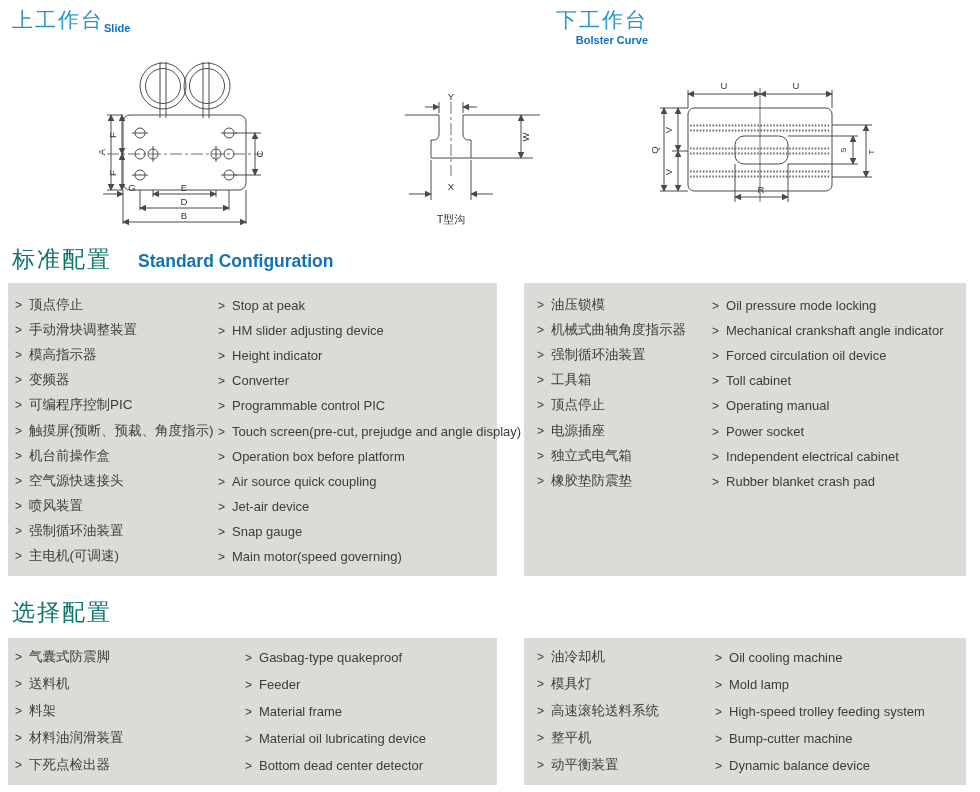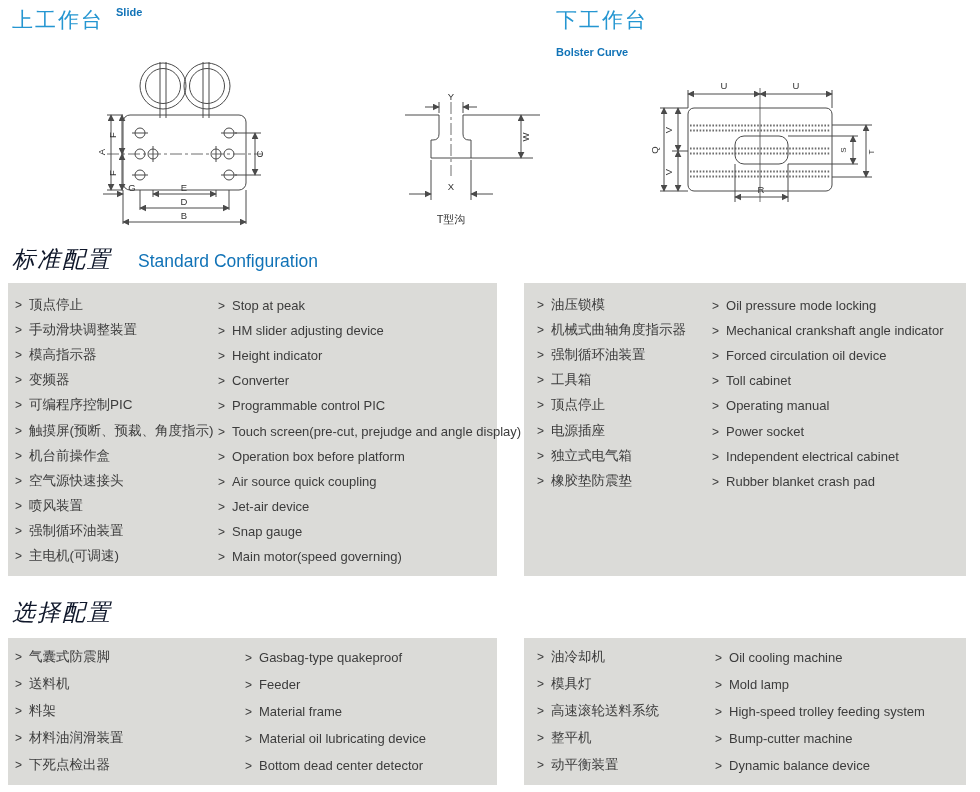--- a/index.html
+++ b/index.html
@@ -1,25 +1,25 @@
 <!DOCTYPE html>
 <html><head>
 <meta charset="utf-8">
 <style>
   html,body{margin:0;padding:0;background:#ffffff;}
   body{width:980px;height:792px;position:relative;overflow:hidden;
        font-family:"Liberation Sans","DejaVu Sans",sans-serif;color:#3c3c3c;}
 
-  .top-header{position:absolute;display:flex;align-items:flex-start;gap:12px;white-space:nowrap;}
+  .top-header{position:absolute;display:flex;align-items:flex-end;white-space:nowrap;}
   .top-header .zh{font-size:21px;letter-spacing:2px;color:#2596d1;}
   .top-header .en{font-size:11px;font-weight:bold;color:#1173b7;}
 
   .section-heading{position:absolute;display:flex;align-items:baseline;gap:26px;white-space:nowrap;}
-  .section-heading .zh{font-size:23px;letter-spacing:2px;color:#0f172a;font-style:italic;}
-  .section-heading .en{font-size:17.5px;font-weight:normal;color:#1173b7;}
+  .section-heading .zh{font-size:23px;letter-spacing:2px;color:#0f766e;}
+  .section-heading .en{font-size:17.5px;font-weight:bold;color:#1173b7;}
 
   .panel{position:absolute;background:#dbdbd8;box-sizing:border-box;}
   .cfg-row{position:relative;height:var(--rowh);}
   .cell{position:absolute;top:50%;transform:translateY(-50%);white-space:nowrap;
         display:flex;gap:7px;align-items:baseline;}
   .cell.zh{left:var(--zhcol);font-size:13.5px;}
   .cell.en{left:var(--encol);font-size:13px;}
   .bullet{font-size:12px;}
 
   .diag{position:absolute;}

